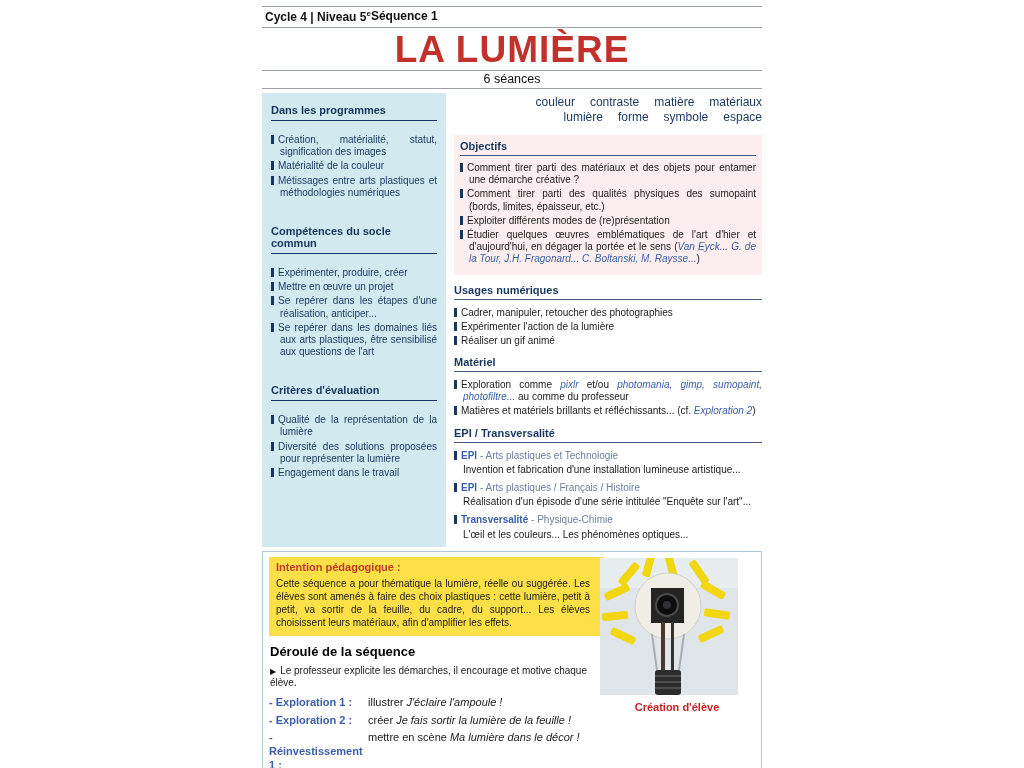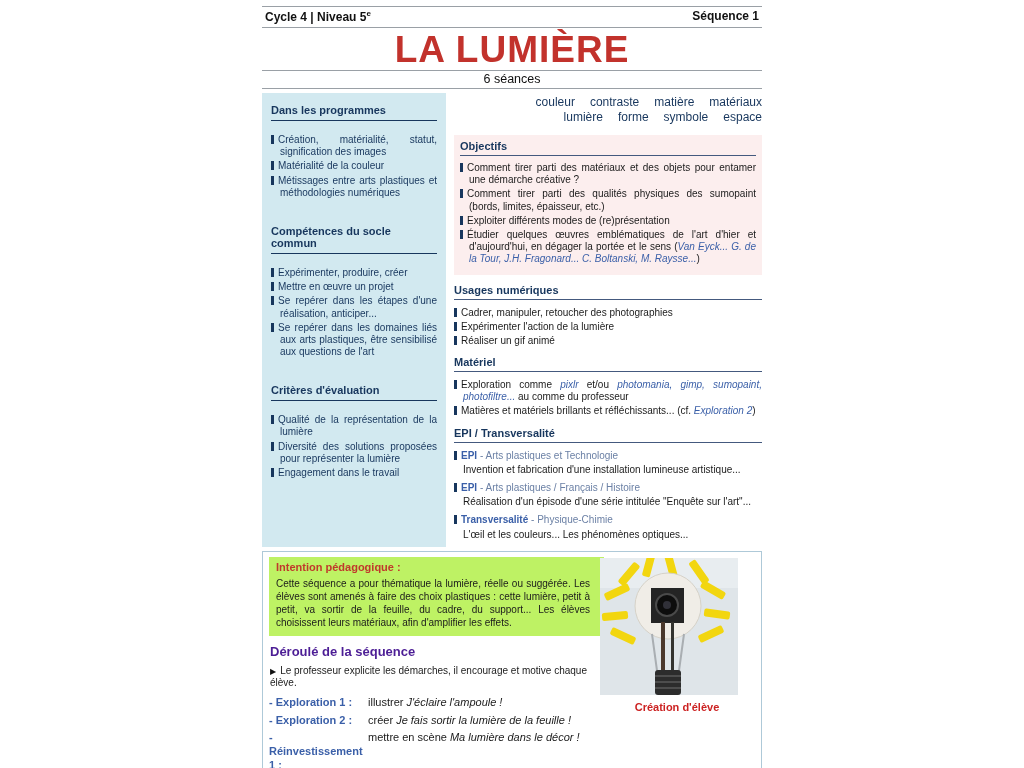--- a/index.html
+++ b/index.html
@@ -3,21 +3,21 @@
 <meta charset="utf-8">
 <style>
   * { margin:0; padding:0; box-sizing:border-box; }
   body { width:1024px; height:768px; background:#ffffff;
          font-family:"Liberation Sans", sans-serif; color:#1b1b1b; overflow:hidden; }
   .canvas { position:relative; width:1024px; height:768px; background:#fff; }
   .page { position:absolute; left:262px; top:0; width:500px; }
 
   
   .hdr { margin-top:6px; border-top:1px solid #9aa0a6; border-bottom:1px solid #9aa0a6;
-         display:flex; justify-content:space-between; padding:2px 3px 3px 3px;
+         display:flex; justify-content:flex-start; padding:2px 3px 3px 3px;
          font-size:12px; font-weight:bold; color:#111; }
   sup { font-size:8px; }
 
   .title { text-align:center; color:#c2322c; font-weight:bold; font-size:37px;
            letter-spacing:1px; line-height:1.0; margin:3px 0 2px 0; }
 
   .subtitle-row { border-top:1px solid #9aa0a6; border-bottom:1px solid #9aa0a6;
                   text-align:center; font-size:12.5px; padding:1px 0 2px 0; color:#111; }
 
   
@@ -50,25 +50,25 @@
   .epi-rest { color:#6b80a5; }
   .epi-desc { padding-left:9px; font-size:10px; line-height:1.22; color:#1b1b1b; }
 
   
   .bottom-box { border:1px solid #aec9d8; margin-top:4px; padding:5px 7px 8px 6px;
                 min-height:288px; overflow:hidden; }
   .figure { float:right; width:154px; margin:1px 0 4px 10px; text-align:center; }
   .figure svg { display:block; }
   .fig-cap { color:#cc2222; font-weight:bold; font-size:11px; margin-top:6px; }
 
-  .intent { background:#bef264; padding:4px 7px 7px 7px; margin-right:150px; }
+  .intent { background:#fde047; padding:4px 7px 7px 7px; margin-right:150px; }
   .intent-h { color:#c0392b; font-weight:bold; font-size:11px; margin-bottom:4px; }
   .intent-p { font-size:10px; text-align:justify; line-height:1.3; }
 
-  .der-h { color:#4c1d95; font-weight:bold; font-size:13px; margin:8px 0 6px 1px; }
+  .der-h { color:#000000; font-weight:bold; font-size:13px; margin:8px 0 6px 1px; }
   .arrow-line { font-size:10px; margin:4px 0 6px 1px; line-height:1.25; }
   .arrow { color:#111; font-size:8px; margin-right:4px; }
   .step { display:flex; font-size:11px; margin:4px 0; line-height:1.25; }
   .step-label { flex:none; width:99px; color:#3a5fa8; font-weight:bold; }
   .step-text { flex:1; text-align:justify; }
   em.blk { font-style:italic; }
 </style>
 </head>
 <body>
 

